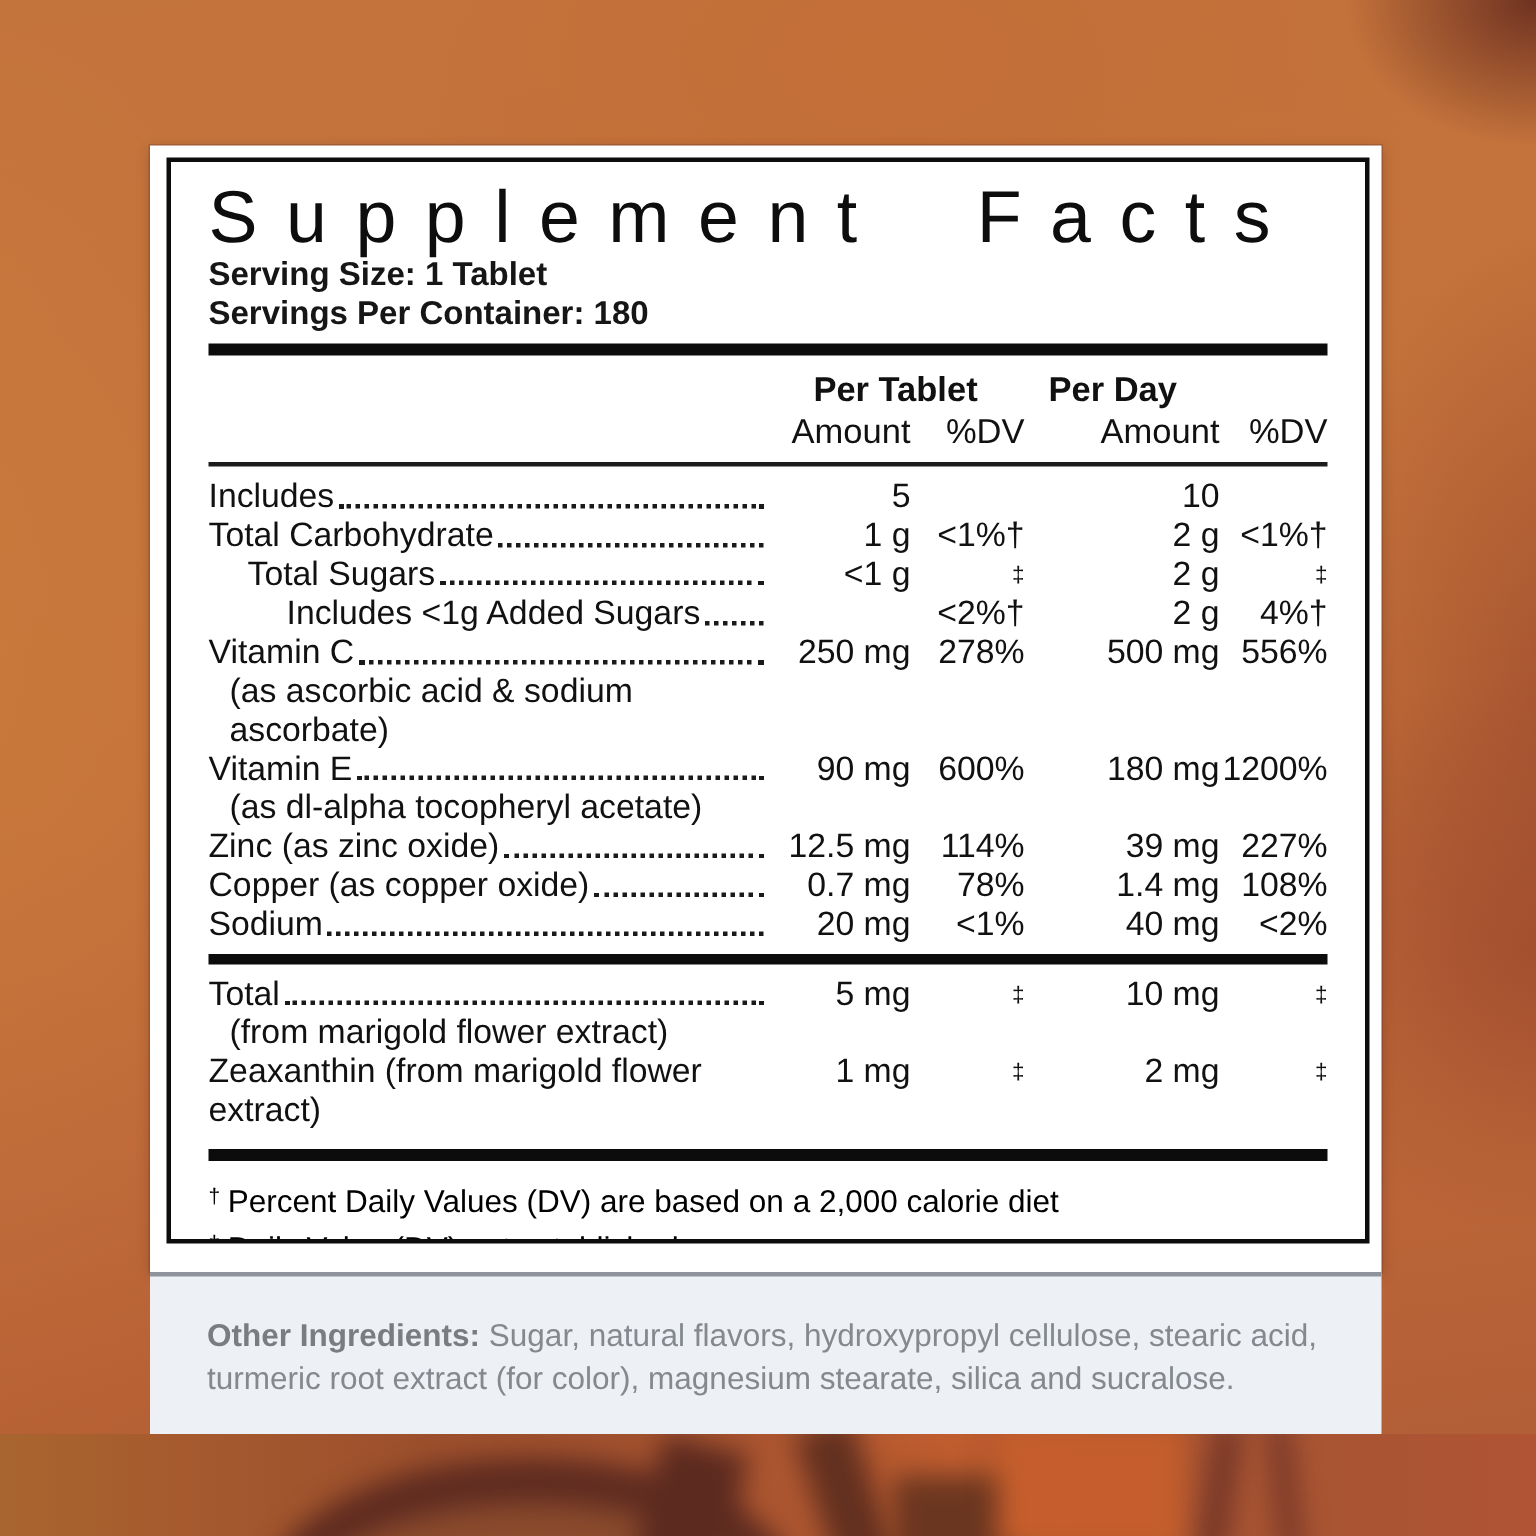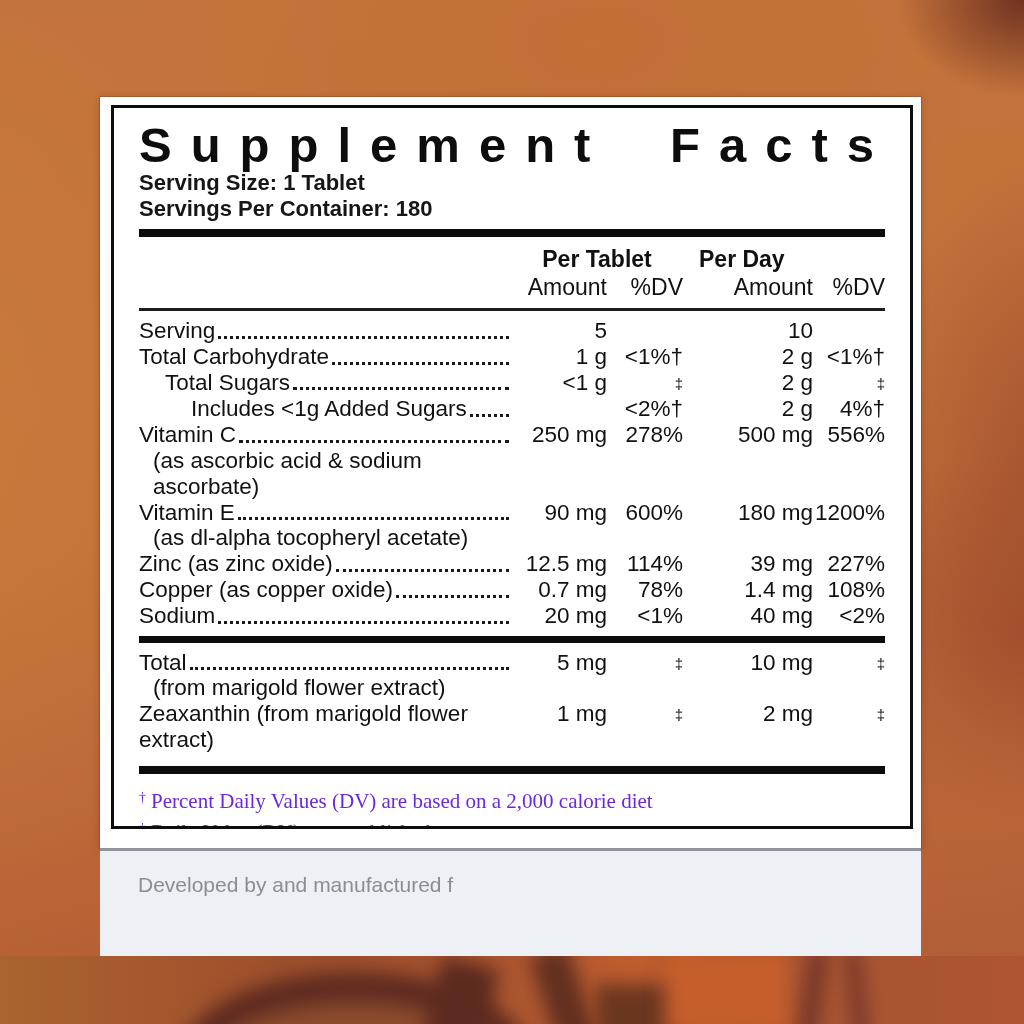--- a/index.html
+++ b/index.html
@@ -38,21 +38,21 @@
   .card{
     position:absolute;left:100px;top:97px;width:821px;height:751px;background:#ffffff;
     box-shadow:0 0 0 1px rgba(90,45,30,.25), 0 2px 8px rgba(80,40,25,.3);
   }
   .inner{
     position:absolute;left:11px;top:8px;right:8px;bottom:19px;
     border:3px solid #0d0d0d;box-sizing:border-box;
     padding:12px 25px 0 25px;overflow:hidden;color:#111;
   }
   .sf-title{
-    margin:0;font-size:49px;font-weight:bold;line-height:50px;color:#0d0d0d;
+    margin:0;font-size:49px;font-weight:normal;line-height:50px;color:#0d0d0d;
     letter-spacing:19px;word-spacing:28px;white-space:nowrap;
   }
   .serving{font-size:22px;line-height:26px;color:#161616;font-weight:bold;}
   .bar{background:#0c0c0c;}
   .bar-top{height:8px;margin-top:7px;}
   .bar-mid{height:7px;margin-top:7px;}
   .bar-bottom{height:8px;margin-top:13px;}
   
   .hdr-groups,.hdr-cols,.t-row{
     display:grid;grid-template-columns:372px 96px 76px 130px 72px;align-items:start;
@@ -66,21 +66,21 @@
   .rule{height:3px;background:#1c1c1c;margin-top:7px;}
   .rows{margin-top:7px;font-size:22.5px;line-height:25.8px;}
   .t-row .name-cell{min-width:0;}
   .name-line{display:flex;align-items:stretch;padding-left:calc(var(--indent,0) * 26px);}
   .row-name{white-space:normal;}
   .leader{flex:1 1 auto;min-width:0;margin:0 2px 5px 3px;border-bottom:3px dotted #1a1a1a;}
   .sub-name{padding-left:14px;}
   .num{text-align:right;white-space:nowrap;}
   .dg{font-size:15px;padding-top:1px;}
   
-  .footnotes{margin-top:10px;font-size:21px;line-height:27.5px;color:#6d28d9;font-family:Liberation Serif, serif;}
+  .footnotes{margin-top:10px;font-size:21px;line-height:27.5px;color:#000000;}
   .fn .sym{font-size:14px;vertical-align:6px;margin-right:5px;}
   
   .other-section{
     position:absolute;left:100px;top:848px;width:821px;height:108px;box-sizing:border-box;
     background:#edf0f4;border-top:3px solid #8e939c;overflow:hidden;
     color:#85898e;font-size:21px;line-height:29px;
   }
   .other-line{margin:25px 38px 0 38px;}
   .oi-label{font-weight:bold;color:#797d82;}
   .cutoff-line{margin:19px 38px 0 38px;color:#8a8e93;}
@@ -116,21 +116,21 @@
       <div class="h h-dv1">%DV</div>
       <div class="h h-amt2">Amount</div>
       <div class="h h-dv2">%DV</div>
     </div>
     <div class="rule"></div>
 
     <div class="rows" id="main-rows">
   <div class="t-row" style="--indent: 0;">
     <div class="name-cell">
       <div class="name-line">
-        <span class="row-name">Serving</span>
+        <span class="row-name">Includes</span>
         <span class="leader"></span>
       </div>
 
     </div>
     <div class="num">5</div>
     <div class="num"></div>
     <div class="num">10</div>
     <div class="num"></div>
   </div>
 
@@ -279,14 +279,15 @@
     <div class="bar bar-bottom"></div>
 
     <div class="footnotes">
       <div class="fn"><span class="sym">†</span><span>Percent Daily Values (DV) are based on a 2,000 calorie diet</span></div>
       <div class="fn"><span class="sym">‡</span><span>Daily Value (DV) not established</span></div>
     </div>
   </div>
 </div>
 
 <div class="other-section">
+  <p class="other-line"><span class="oi-label">Other Ingredients:</span> <span>Sugar, natural flavors, hydroxypropyl cellulose, stearic acid, turmeric root extract (for color), magnesium stearate, silica and sucralose.</span></p>
   <p class="cutoff-line">Developed by and manufactured f</p>
 </div>
 
 </body></html>

